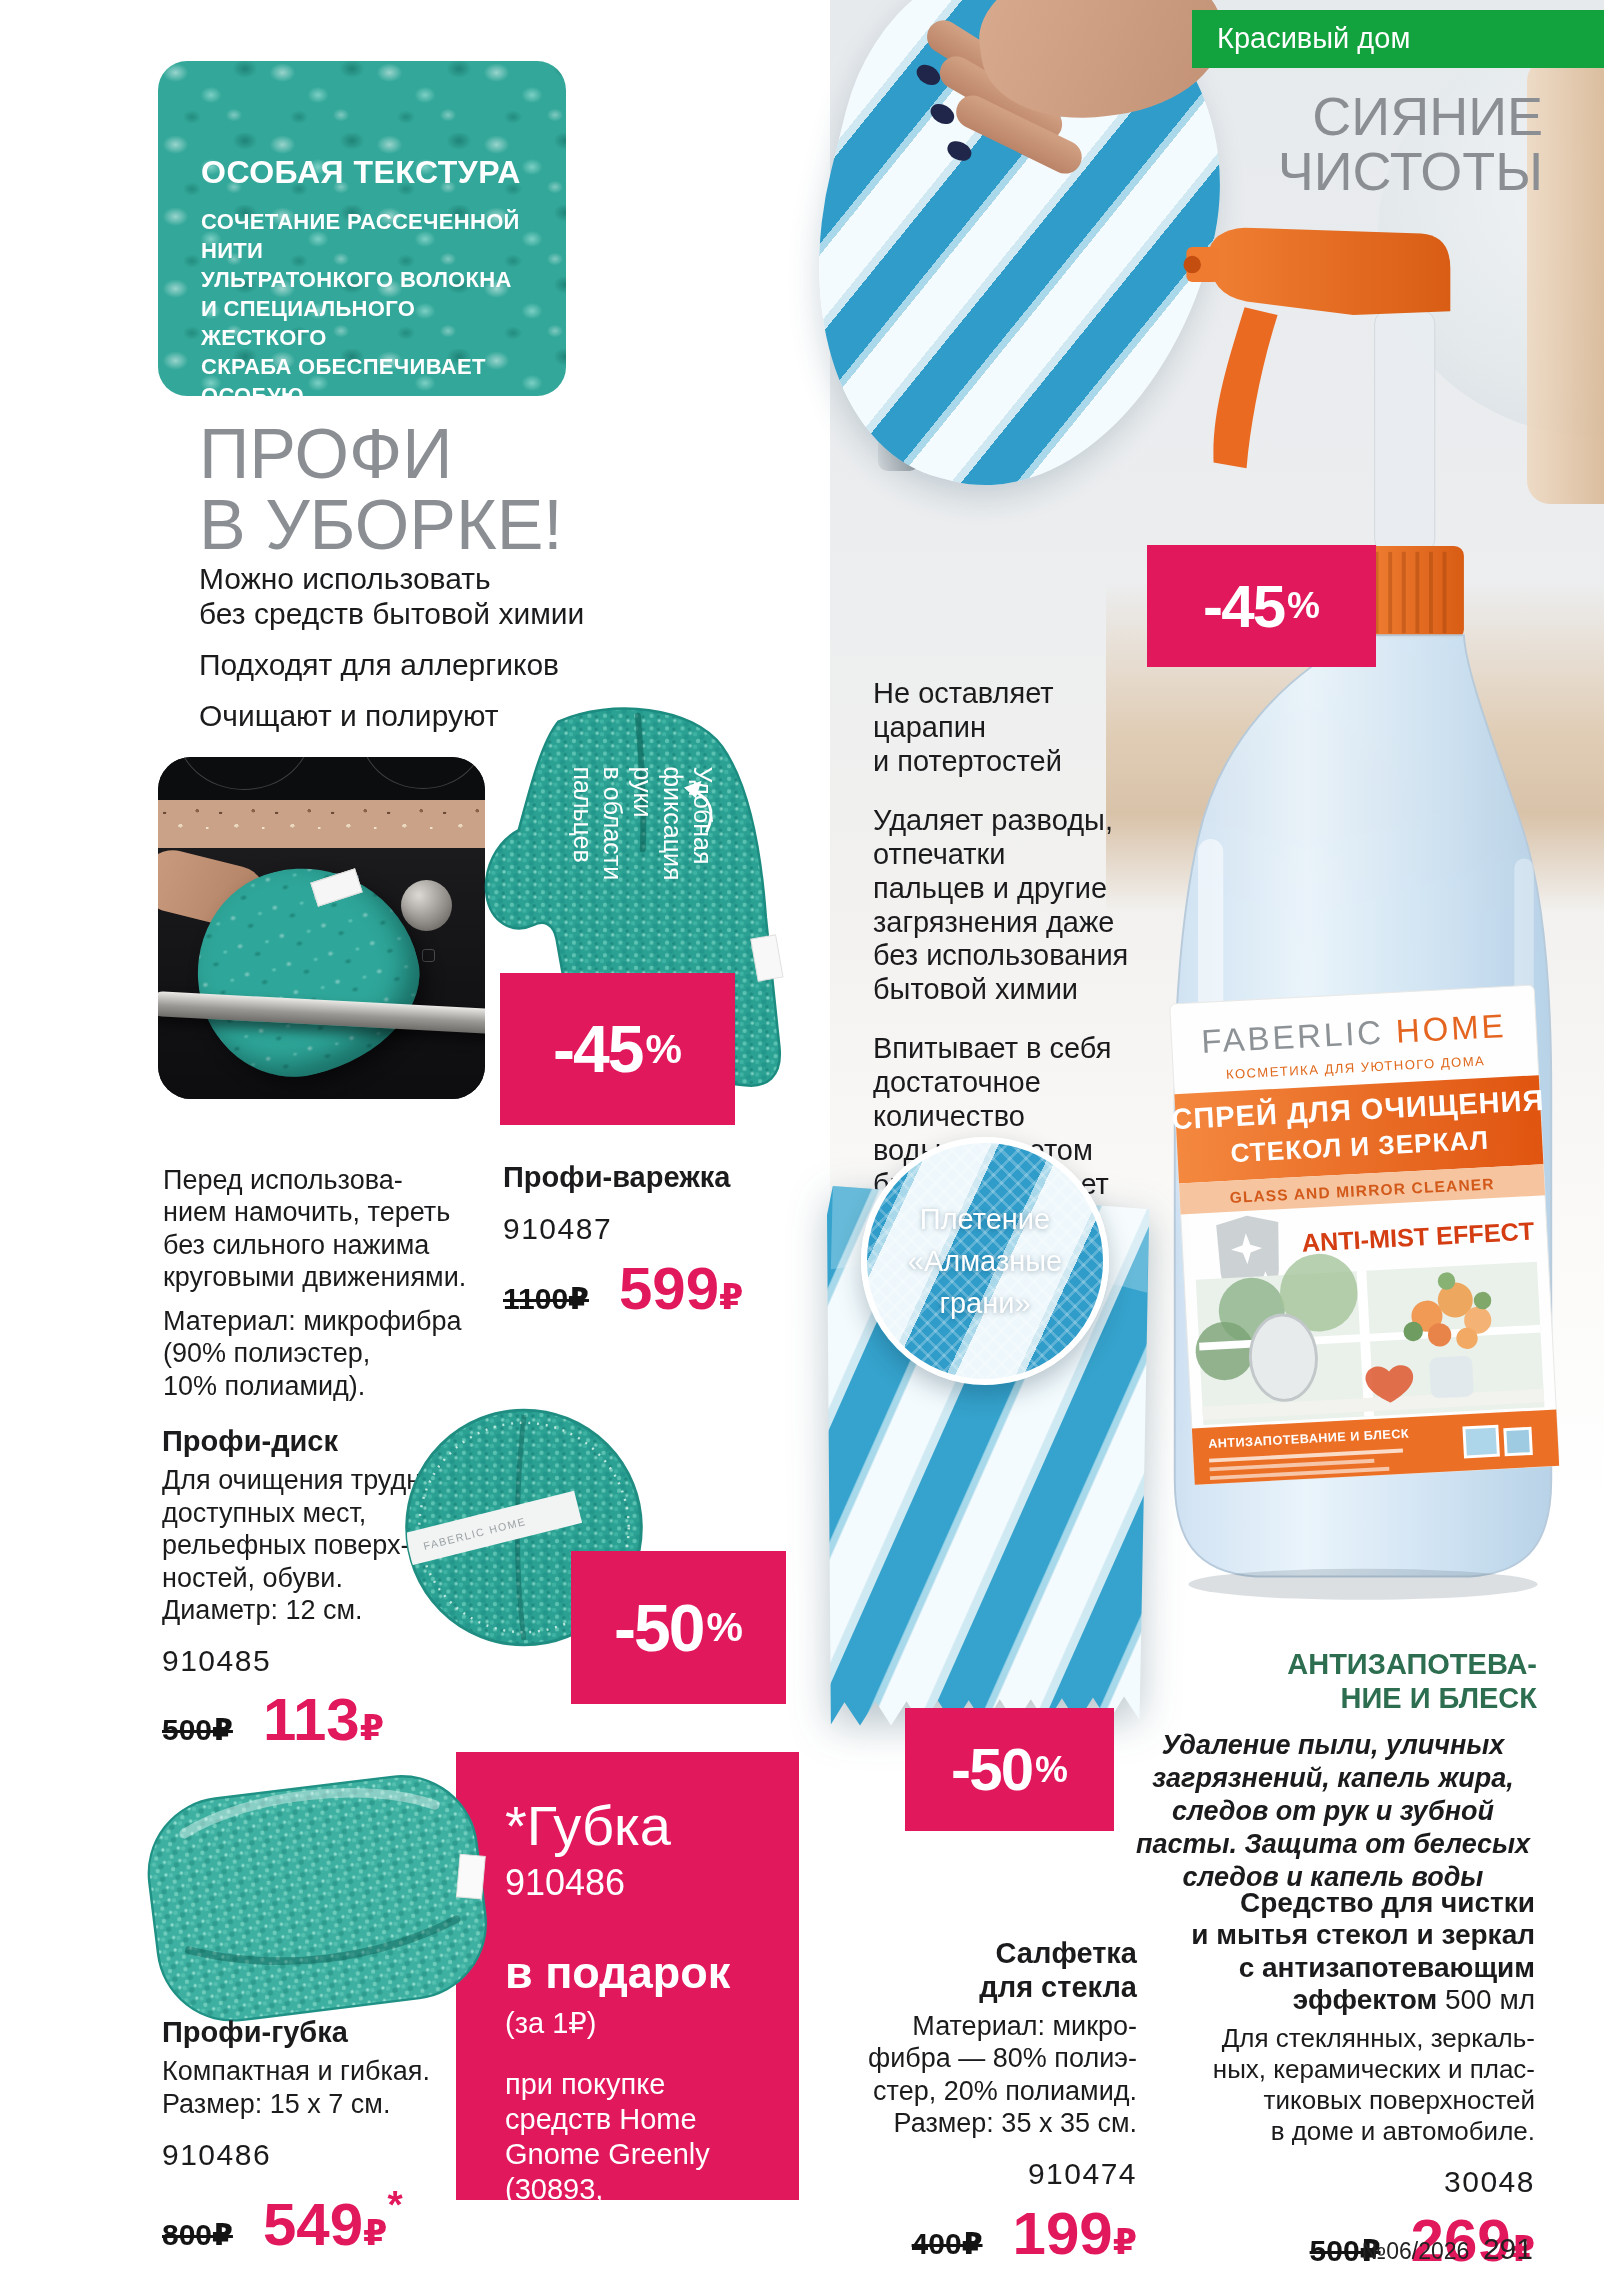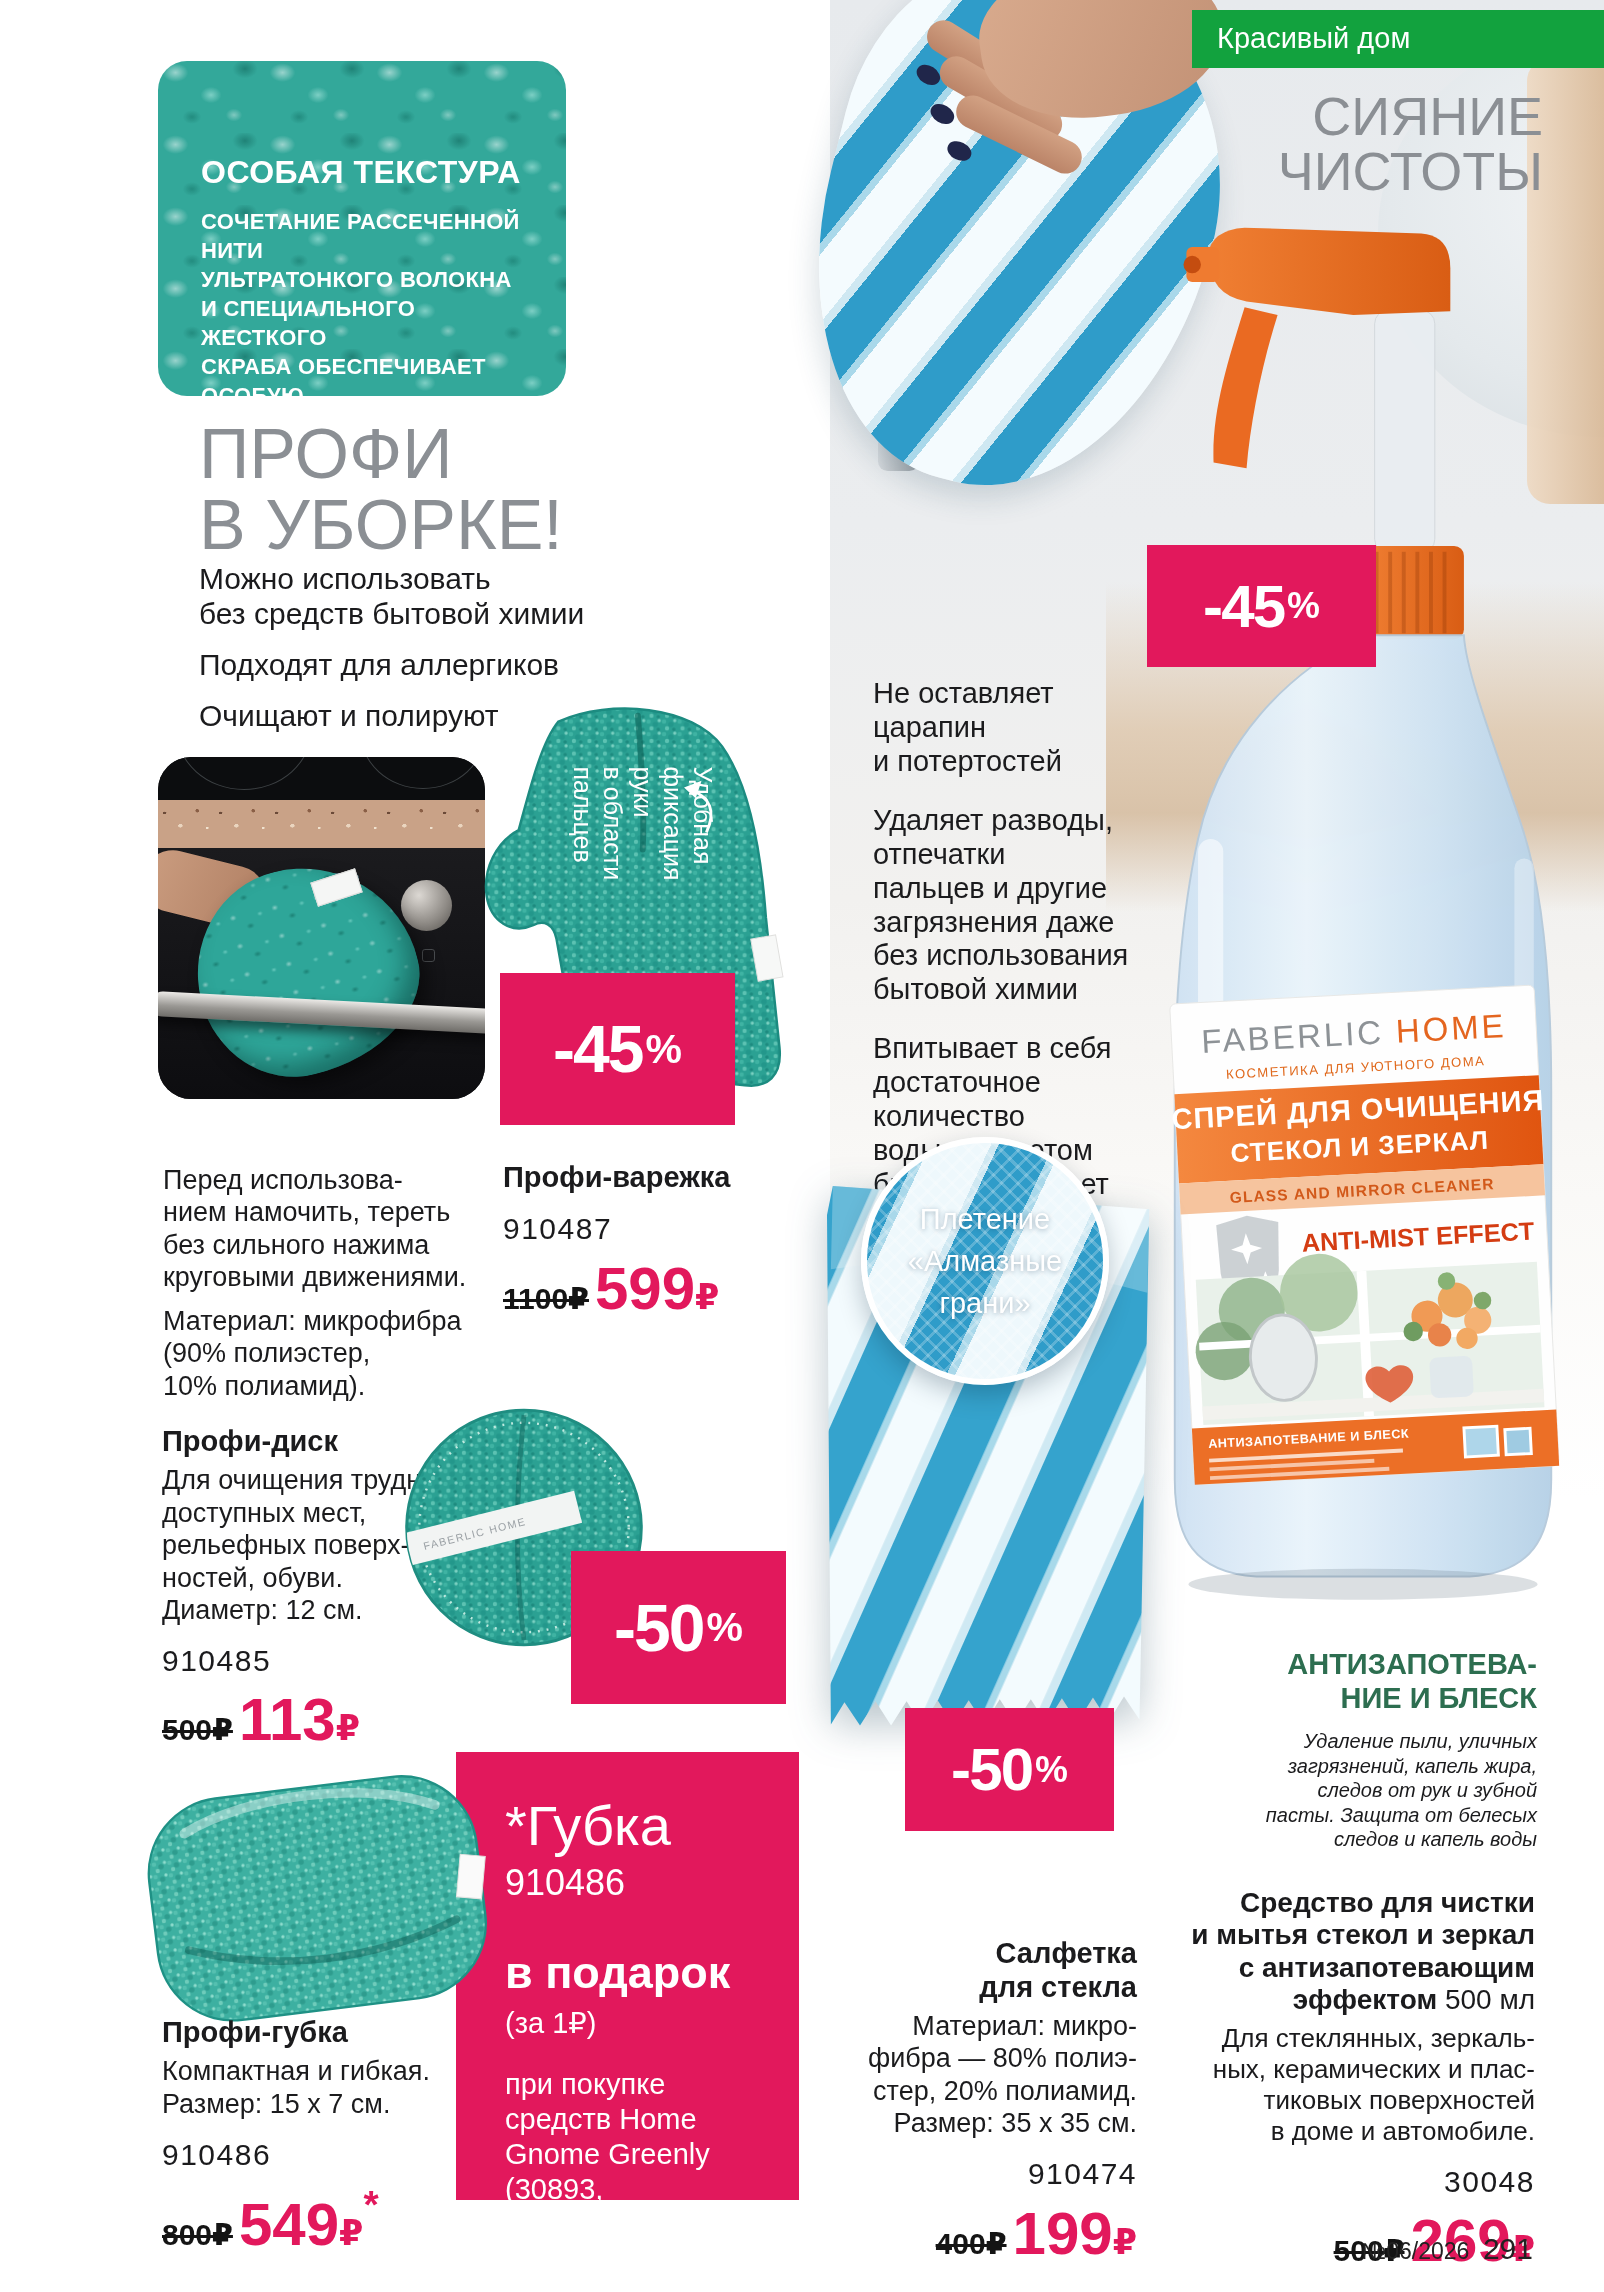--- a/index.html
+++ b/index.html
@@ -68,21 +68,21 @@
 
   
   .badge{background:#e2185c;color:#fff;display:flex;align-items:center;justify-content:center;font-weight:bold;}
   .badge .v{font-size:66px;letter-spacing:-1.9px;}
   .badge .p{font-size:41px;margin-left:2.9px;}
   .badge.sm .v{font-size:60px;}
   .badge.sm .p{font-size:37px;}
   .prod .name{font-weight:bold;font-size:29px;line-height:1.16;}
   .prod .desc{font-size:27px;line-height:1.2;margin-top:5.8px;}
   .prod .code{font-size:30px;letter-spacing:1.5px;margin-top:17.5px;}
-  .price-row{display:flex;align-items:baseline;gap:6px;margin-top:15.5px;}
+  .price-row{display:flex;align-items:baseline;gap:30px;margin-top:15.5px;}
   .old{font-size:30px;font-weight:bold;text-decoration:line-through;color:#141414;}
   .new{color:#e2185c;font-weight:bold;font-size:60px;line-height:.9;}
   .new .cur{font-size:35px;}
   .new .ast{font-size:39px;vertical-align:27px;}
   .right-align{text-align:right;}
   .right-align .price-row{justify-content:flex-end;}
 
   .mitt-note{color:#fff;font-size:25px;line-height:1.2;transform:rotate(90deg);}
 
   
@@ -98,21 +98,21 @@
   .page-title{font-size:54px;line-height:1.02;color:#8b8f94;text-align:right;}
   .features p{margin:0 0 25px 0;font-size:29px;line-height:1.17;}
   .weave{border-radius:50%;border:6.8px solid #fff;box-shadow:0 9.7px 25px rgba(0,30,50,.25);
     background:
       repeating-linear-gradient(45deg, rgba(255,255,255,.22) 0 2.9px, rgba(255,255,255,0) 2.9px 11.6px),
       repeating-linear-gradient(-45deg, rgba(255,255,255,.22) 0 2.9px, rgba(255,255,255,0) 2.9px 11.6px),
       repeating-linear-gradient(115deg,#2f9cc9 0 50px,#a9d8ea 50px 58px,#eef8fc 58px 113px,#cfe8f2 113px 120px);
     display:flex;align-items:center;justify-content:center;text-align:center;color:#fff;
     font-size:29px;line-height:1.45;text-shadow:0 1px 5.8px rgba(0,40,70,.35);}
   .antifog-title{font-weight:bold;font-size:29px;line-height:1.17;color:#2d6e50;text-align:right;}
-  .antifog-text{font-style:italic;font-size:20px;line-height:1.22;text-align:right;margin-top:13.6px;}
+  .antifog-text{font-style:italic;font-size:27px;line-height:1.22;text-align:center;margin-top:13.6px;font-weight:bold;}
   .towel-mid{filter:drop-shadow(0 11.6px 19.4px rgba(30,70,90,.3));}
   .footer{font-size:23px;color:#222;display:flex;align-items:baseline;gap:13.6px;}
   .footer .pg{font-size:30px;}
 </style>
 </head>
 <body>
 
 <div class="page">
 
   <svg width="0" height="0" style="position:absolute">

